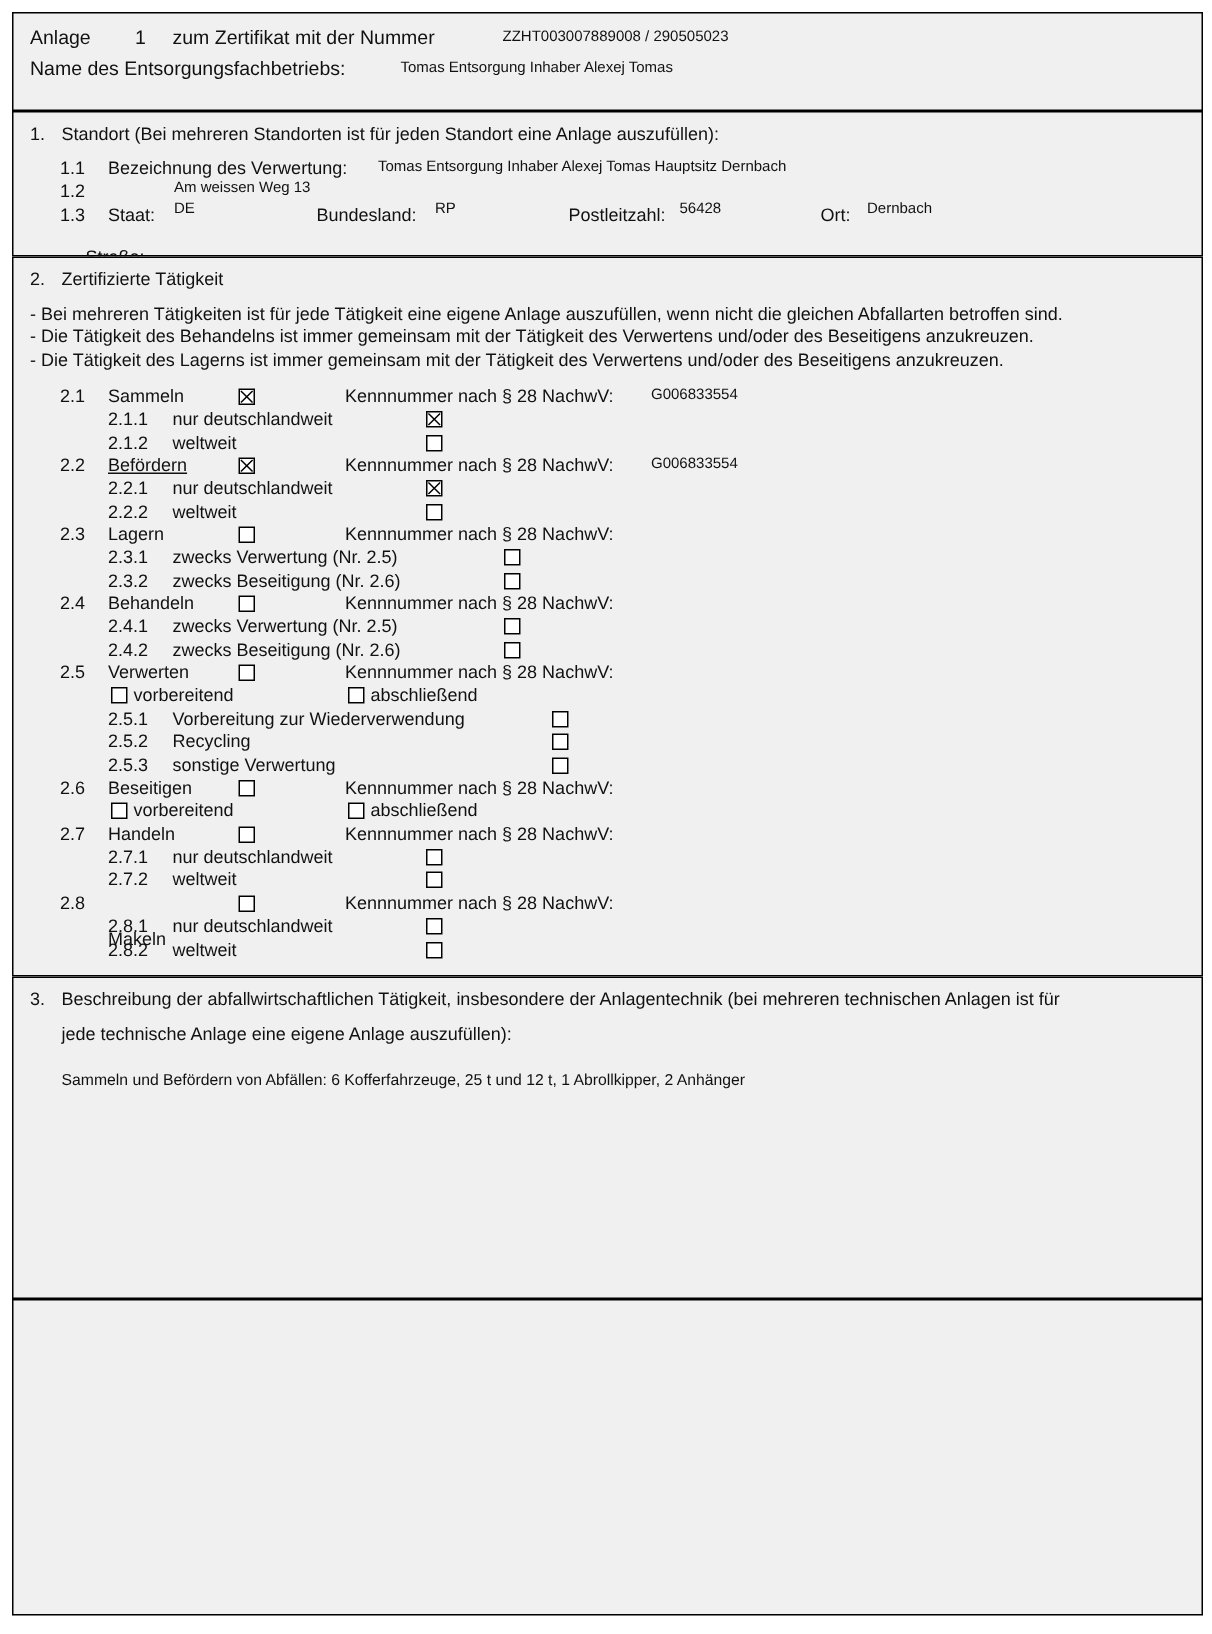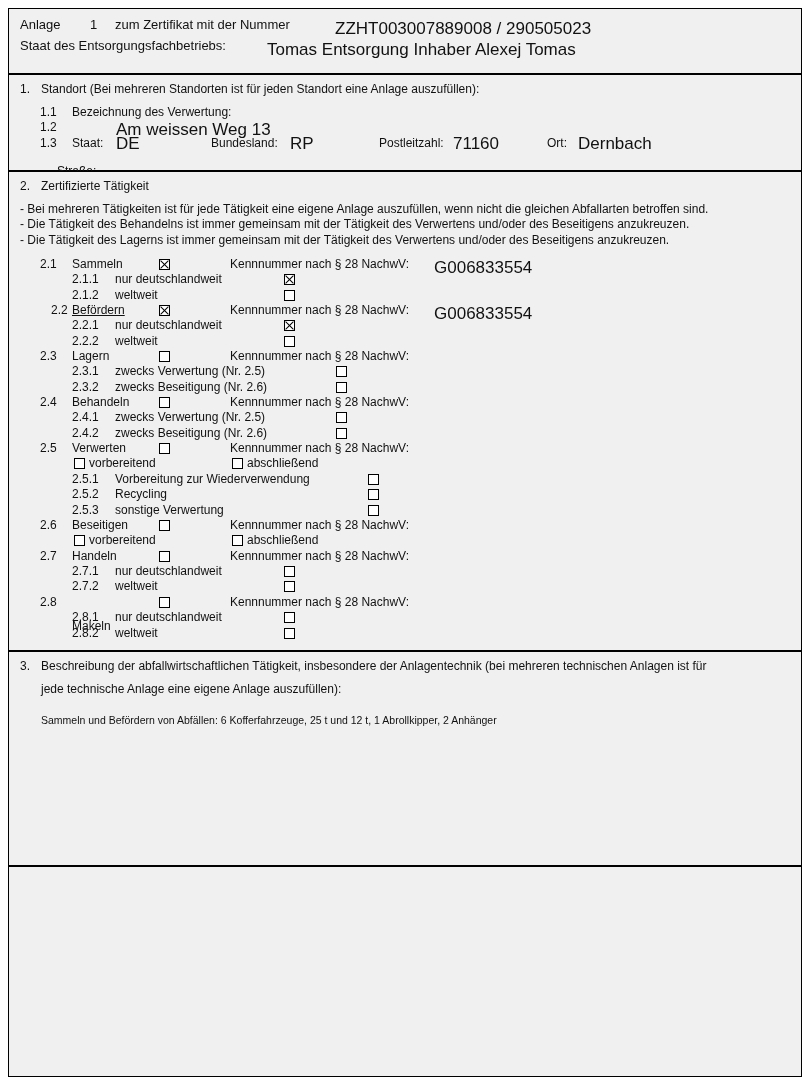--- a/index.html
+++ b/index.html
@@ -7,63 +7,64 @@
     width:808px; height:1089px; background:#ffffff; position:relative;
     font-family:"Liberation Sans", sans-serif; color:#111; overflow:hidden;
   }
   .box {
     position:absolute; left:8px; width:794px; background:#f0f0f0;
     border:1px solid #000; box-sizing:border-box;
   }
   .abs { position:absolute; white-space:nowrap; }
   .s13 { font-size:13px; }
   .s12 { font-size:12px; }
-  .s11 { font-size:17px; }
+  .s11 { font-size:10px; }
   .s10 { font-size:10.5px; }
   .b { font-weight:normal; }
   .cb {
     position:absolute; width:11px; height:11px; box-sizing:border-box;
     border:1px solid #000; background:#fff;
   }
   .cb.checked::before, .cb.checked::after {
     content:""; position:absolute; left:-1px; top:4px; width:11px; height:1px; background:#000;
   }
   .cb.checked::before { transform:rotate(45deg); }
   .cb.checked::after { transform:rotate(-45deg); }
 </style>
 </head>
 <body>
 
 <div class="box" style="top:8px;height:66px;">
   <span class="abs s13 b" style="left:11px;top:8px;">Anlage</span>
   <span class="abs s13" style="left:81px;top:8px;">1</span>
   <span class="abs s13 b" style="left:106px;top:8px;">zum Zertifikat mit der Nummer</span>
   <span class="abs s11" style="left:326px;top:10px;">ZZHT003007889008 / 290505023</span>
-  <span class="abs s13" style="left:11px;top:29px;">Staat des Entsorgungsfachbetriebs:</span>
+  <span class="abs s13" style="left:11px;top:29px;">Name des Entsorgungsfachbetriebs:</span>
   <span class="abs s11 b" style="left:258px;top:31px;">Tomas Entsorgung Inhaber Alexej Tomas</span>
 </div>
 
 <div class="box" style="top:74px;height:97px;">
   <span class="abs s12 b" style="left:11px;top:7px;">1.</span>
   <span class="abs s12" style="left:32px;top:7px;">Standort (Bei mehreren Standorten ist für jeden Standort eine Anlage auszufüllen):</span>
 
   <span class="abs s12" style="left:31px;top:30px;">1.1</span>
   <span class="abs s12" style="left:63px;top:30px;">Bezeichnung des Verwertung:</span>
+  <span class="abs s11 b" style="left:243px;top:31px;">Tomas Entsorgung Inhaber Alexej Tomas Hauptsitz Dernbach</span>
 
   <span class="abs s12" style="left:31px;top:45px;">1.2</span>
   <span class="abs s12" style="left:48px;top:45px;margin-top:44px;">Straße:</span>
   <span class="abs s11" style="left:107px;top:45px;">Am weissen Weg  13</span>
 
   <span class="abs s12" style="left:31px;top:61px;">1.3</span>
   <span class="abs s12" style="left:63px;top:61px;">Staat:</span>
   <span class="abs s11" style="left:107px;top:59px;">DE</span>
   <span class="abs s12" style="left:202px;top:61px;">Bundesland:</span>
   <span class="abs s11" style="left:281px;top:59px;">RP</span>
   <span class="abs s12" style="left:370px;top:61px;">Postleitzahl:</span>
-  <span class="abs s11" style="left:444px;top:59px;">71160</span>
+  <span class="abs s11" style="left:444px;top:59px;">56428</span>
   <span class="abs s12" style="left:538px;top:61px;">Ort:</span>
   <span class="abs s11" style="left:569px;top:59px;">Dernbach</span>
 </div>
 
 <div class="box" style="top:171px;height:480px;">
   <span class="abs s12 b" style="left:11px;top:7px;">2.</span>
   <span class="abs s12" style="left:32px;top:7px;">Zertifizierte Tätigkeit</span>
 
   <span class="abs s12" style="left:11px;top:30px;">- Bei mehreren Tätigkeiten ist für jede Tätigkeit eine eigene Anlage auszufüllen, wenn nicht die gleichen Abfallarten betroffen sind.</span>
   <span class="abs s12" style="left:11px;top:45px;">- Die Tätigkeit des Behandelns ist immer gemeinsam mit der Tätigkeit des Verwertens und/oder des Beseitigens anzukreuzen.</span>
@@ -74,21 +75,21 @@
   <span class="cb checked" style="left:150px;top:87px;"></span>
   <span class="abs s12" style="left:221px;top:85px;">Kennnummer nach § 28 NachwV:</span>
   <span class="abs s11" style="left:425px;top:86px;">G006833554</span>
   <span class="abs s12" style="left:63px;top:100px;">2.1.1</span>
   <span class="abs s12" style="left:106px;top:100px;">nur deutschlandweit</span>
   <span class="cb checked" style="left:275px;top:102px;"></span>
   <span class="abs s12" style="left:63px;top:116px;">2.1.2</span>
   <span class="abs s12" style="left:106px;top:116px;">weltweit</span>
   <span class="cb" style="left:275px;top:118px;"></span>
 
-  <span class="abs s12" style="left:31px;top:131px;margin-left:11px;">2.2</span>
+  <span class="abs s12" style="left:31px;top:131px;">2.2</span>
   <span class="abs s12" style="left:63px;top:131px;text-decoration:underline;">Befördern</span>
   <span class="cb checked" style="left:150px;top:133px;"></span>
   <span class="abs s12" style="left:221px;top:131px;">Kennnummer nach § 28 NachwV:</span>
   <span class="abs s11" style="left:425px;top:132px;">G006833554</span>
   <span class="abs s12" style="left:63px;top:146px;">2.2.1</span>
   <span class="abs s12" style="left:106px;top:146px;">nur deutschlandweit</span>
   <span class="cb checked" style="left:275px;top:148px;"></span>
   <span class="abs s12" style="left:63px;top:162px;">2.2.2</span>
   <span class="abs s12" style="left:106px;top:162px;">weltweit</span>
   <span class="cb" style="left:275px;top:164px;"></span>

